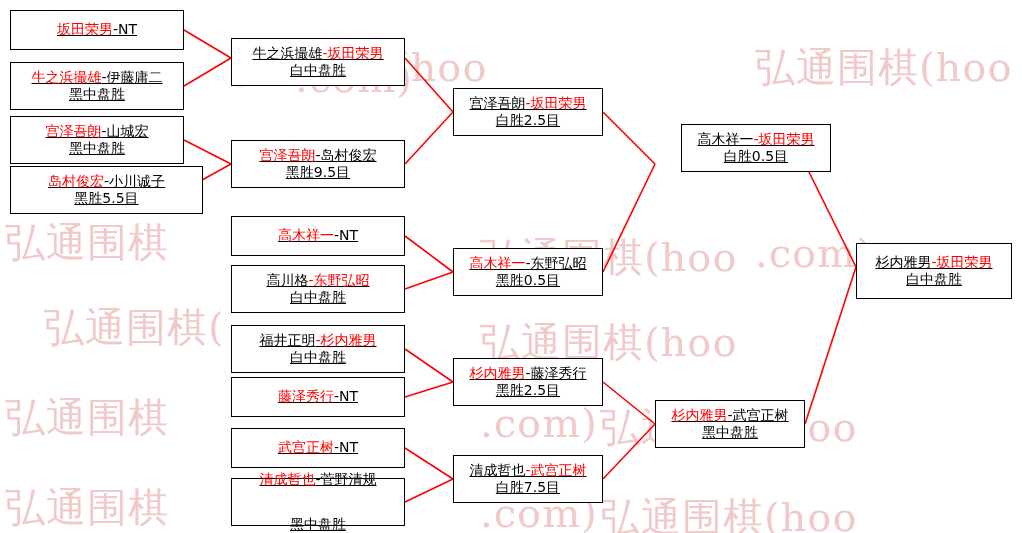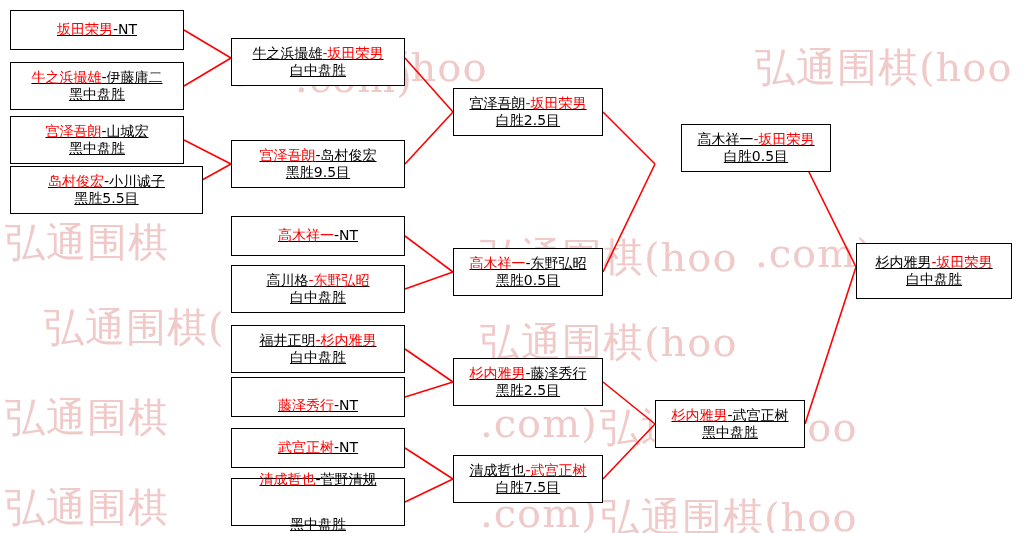--- a/index.html
+++ b/index.html
@@ -134,21 +134,21 @@
         <div class="line1"><span class="red">高木祥一</span><span class="blk">-NT</span></div>
       </div>
       <div class="node" style="left: 231px; top: 265px; width: 174px; height: 48px;">
         <div class="line1"><span class="blk">高川格</span><span class="red">-东野弘昭</span></div>
         <div class="line2">白中盘胜</div>
       </div>
       <div class="node" style="left: 231px; top: 325px; width: 174px; height: 48px;">
         <div class="line1"><span class="blk">福井正明</span><span class="red">-杉内雅男</span></div>
         <div class="line2">白中盘胜</div>
       </div>
-      <div class="node" style="left: 231px; top: 377px; width: 174px; height: 40px; justify-content: flex-end;">
+      <div class="node" style="left: 231px; top: 377px; width: 174px; height: 40px;">
         <div class="line1"><span class="red">藤泽秀行</span><span class="blk">-NT</span></div>
       </div>
       <div class="node" style="left: 231px; top: 428px; width: 174px; height: 40px;">
         <div class="line1"><span class="red">武宫正树</span><span class="blk">-NT</span></div>
       </div>
       <div class="node" style="left: 231px; top: 478px; width: 174px; height: 48px; gap: 28px;">
         <div class="line1"><span class="red">清成哲也</span><span class="blk">-菅野清规</span></div>
         <div class="line2">黑中盘胜</div>
       </div>
       <div class="node" style="left: 231px; top: 38px; width: 174px; height: 48px;">

